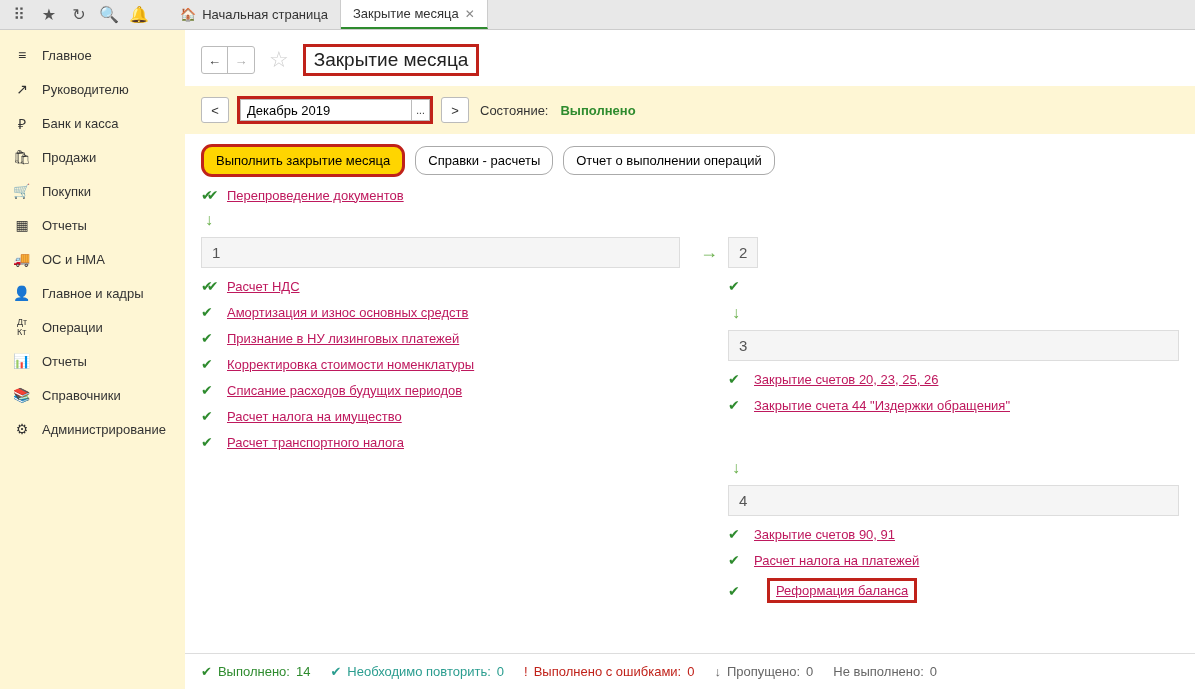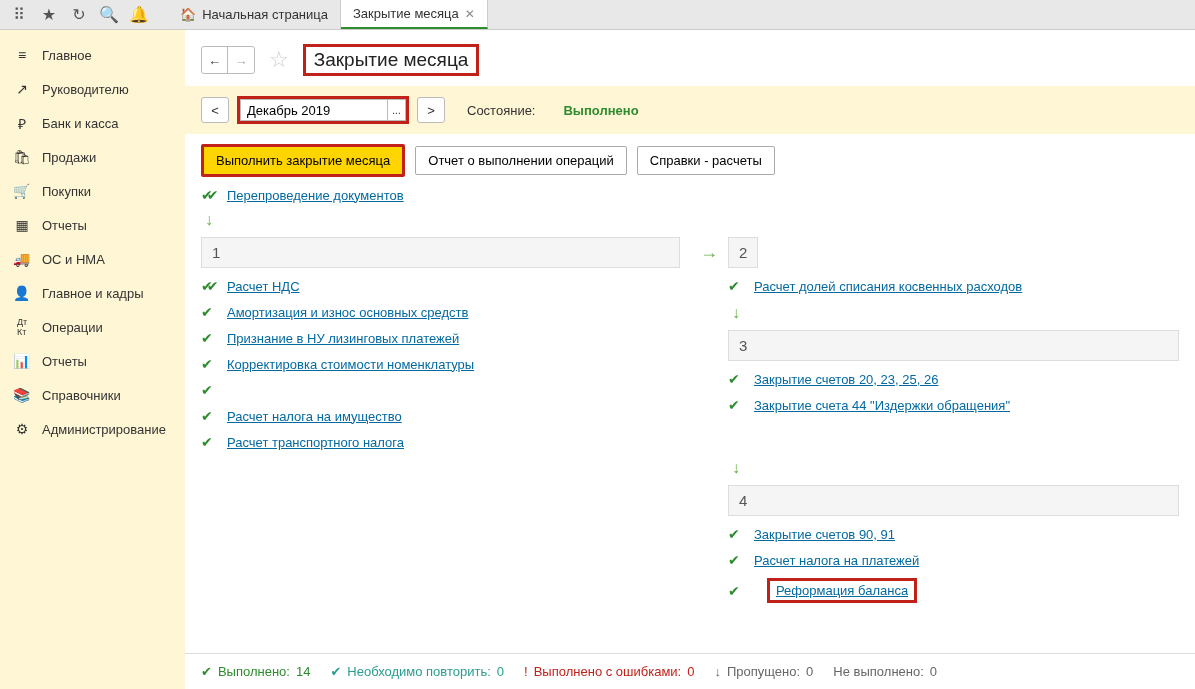--- a/index.html
+++ b/index.html
@@ -24,34 +24,34 @@
   .header-row { padding: 14px 16px 10px; display: flex; align-items: center; gap: 8px; }
   .nav-btns { display: flex; border: 1px solid #bbb; border-radius: 3px; }
   .nav-btn { width: 26px; height: 26px; display: flex; align-items: center; justify-content: center; cursor: pointer; border-right: 1px solid #bbb; }
   .nav-btn:last-child { border-right: none; color: #aaa; }
   .star-icon { font-size: 22px; color: #ccc; margin: 0 6px; }
   .page-title { font-size: 19px; font-weight: normal; color: #222; border: 3px solid #c0221a; padding: 2px 8px; }
   
   .period-bar { background: #fef6d4; padding: 10px 16px; display: flex; align-items: center; gap: 8px; }
   .period-nav { width: 28px; height: 26px; border: 1px solid #bbb; background: #fff; border-radius: 3px; display: flex; align-items: center; justify-content: center; cursor: pointer; }
   .period-input-wrap { border: 3px solid #c0221a; display: flex; align-items: center; }
-  .period-input { width: 148px; height: 22px; border: 1px solid #bbb; background: #fff; padding: 2px 6px; font-size: 13px; }
+  .period-input { width: 172px; height: 22px; border: 1px solid #bbb; background: #fff; padding: 2px 6px; font-size: 13px; }
   .period-dots { width: 18px; height: 22px; border: 1px solid #bbb; border-left: none; background: #fff; display: flex; align-items: center; justify-content: center; cursor: pointer; font-size: 10px; }
-  .status-label { margin-left: 14px; }
-  .status-value { color: #2e8b2e; font-weight: bold; margin-left: 20px; }
+  .status-label { margin-left: 3px; }
+  .status-value { color: #2e8b2e; font-weight: bold; margin-left: 4px; }
   
   .action-bar { padding: 10px 16px; display: flex; gap: 10px; align-items: center; }
-  .btn { padding: 6px 12px; border: 1px solid #aaa; background: #fff; border-radius: 2px; cursor: pointer; font-size: 13px; }
+  .btn { padding: 6px 12px; border: 1px solid #aaa; background: #fff; border-radius: 11px; cursor: pointer; font-size: 13px; }
   .btn-primary { background: #ffd500; border: 3px solid #c0221a; font-weight: normal; }
   
   .steps-area { flex: 1; padding: 0 16px; overflow-y: auto; position: relative; }
   .first-step { display: flex; align-items: center; gap: 10px; margin-bottom: 8px; }
   .check { color: #2e8b2e; font-size: 14px; width: 16px; }
   .dbl-check { color: #2e8b2e; font-size: 14px; width: 16px; letter-spacing: -6px; }
-  .step-link { color: #0369a1; text-decoration: underline; cursor: pointer; }
+  .step-link { color: #be185d; text-decoration: underline; cursor: pointer; }
   .arrow-down { color: #6ab04c; font-size: 16px; margin: 6px 0 8px 4px; }
   .arrow-right { color: #6ab04c; font-size: 18px; }
   
   .columns { display: flex; gap: 20px; }
   .col { flex: 1; }
   .block { background: #f5f5f5; border: 1px solid #ddd; padding: 6px 10px; margin-bottom: 8px; }
   .block-num { font-size: 15px; color: #555; }
   .step-row { display: flex; align-items: center; gap: 10px; margin: 10px 0; }
   .col2-top { display: flex; align-items: center; gap: 10px; }
   
@@ -155,22 +155,22 @@
         <input class="period-input" value="Декабрь 2019" style="">
         <div class="period-dots">...</div>
       </div>
       <div class="period-nav">&gt;</div>
       <span class="status-label">Состояние:</span>
       <span class="status-value">Выполнено</span>
     </div>
 
     <div class="action-bar">
       <button class="btn btn-primary">Выполнить закрытие месяца</button>
+      <button class="btn">Справки - расчеты</button>
       <button class="btn">Отчет о выполнении операций</button>
-      <button class="btn">Справки - расчеты</button>
     </div>
 
     <div class="steps-area">
       <div class="first-step">
         <span class="dbl-check">✔✔</span>
         <span class="step-link">Перепроведение документов</span>
       </div>
       <div class="arrow-down">↓</div>
 
       <div class="columns">
@@ -187,40 +187,40 @@
           <div class="step-row">
               <span class="check">✔</span>
               <span class="step-link">Признание в НУ лизинговых платежей</span>
             </div>
           <div class="step-row">
               <span class="check">✔</span>
               <span class="step-link">Корректировка стоимости номенклатуры</span>
             </div>
           <div class="step-row">
               <span class="check">✔</span>
+              <span class="step-link">Списание расходов будущих периодов</span>
             </div>
           <div class="step-row">
               <span class="check">✔</span>
               <span class="step-link">Расчет налога на имущество</span>
             </div>
           <div class="step-row">
               <span class="check">✔</span>
               <span class="step-link">Расчет транспортного налога</span>
             </div>
         </div>
 
         <div class="col">
           <div class="col2-top">
             <span class="arrow-right">→</span>
             <div class="block" style="flex:0 0 auto; margin-bottom:0;"><span class="block-num">2</span></div>
           </div>
           <div style="margin-left:28px;">
             <div class="step-row">
                 <span class="check">✔</span>
-                <span class="step-link">Расчет долей списания косвенных расходов</span>
               </div>
             <div class="arrow-down">↓</div>
             <div class="block"><span class="block-num">3</span></div>
             <div class="step-row">
                 <span class="check">✔</span>
                 <span class="step-link">Закрытие счетов 20, 23, 25, 26</span>
               </div>
             <div class="step-row">
                 <span class="check">✔</span>
                 <span class="step-link">Закрытие счета 44 "Издержки обращения"</span>

